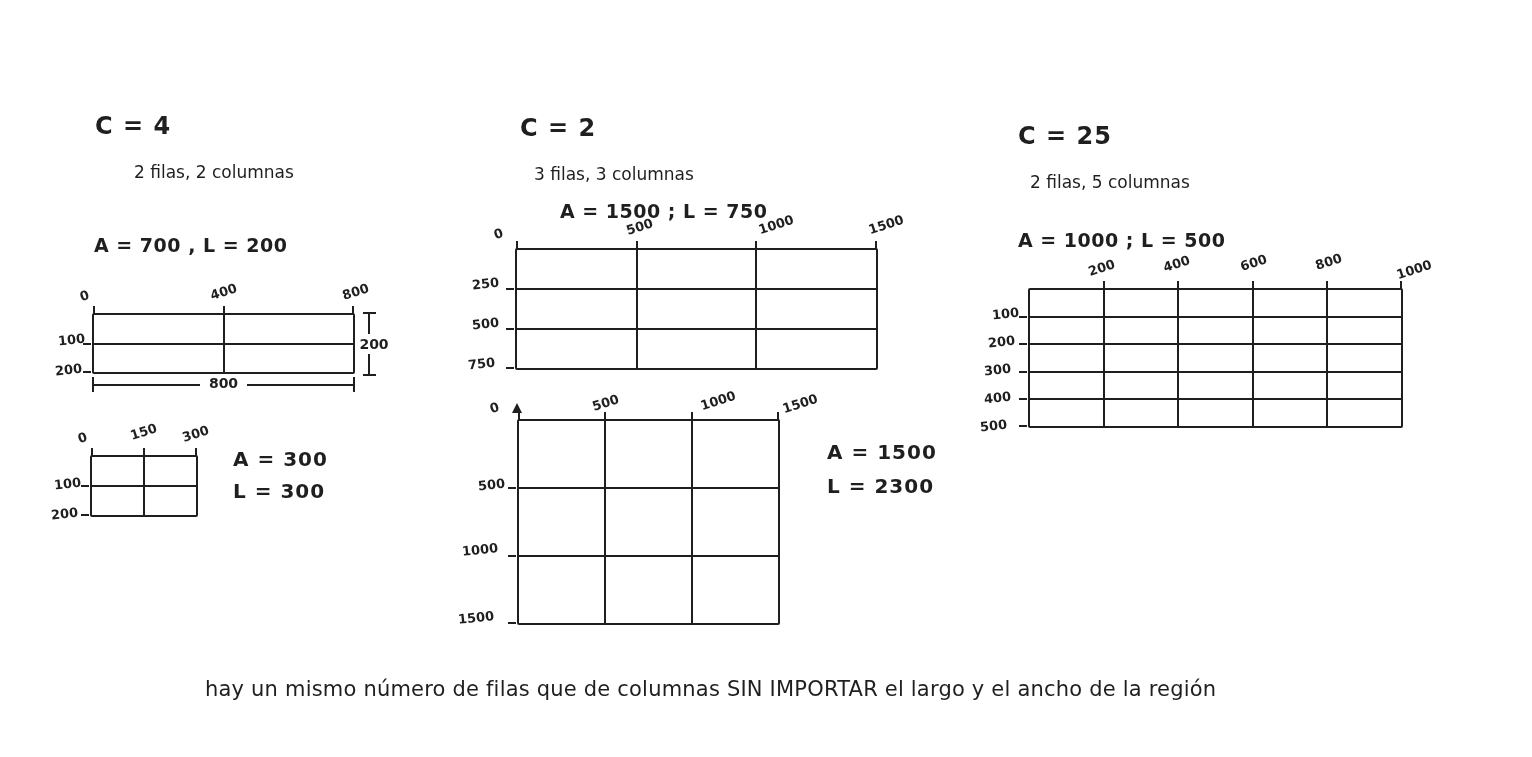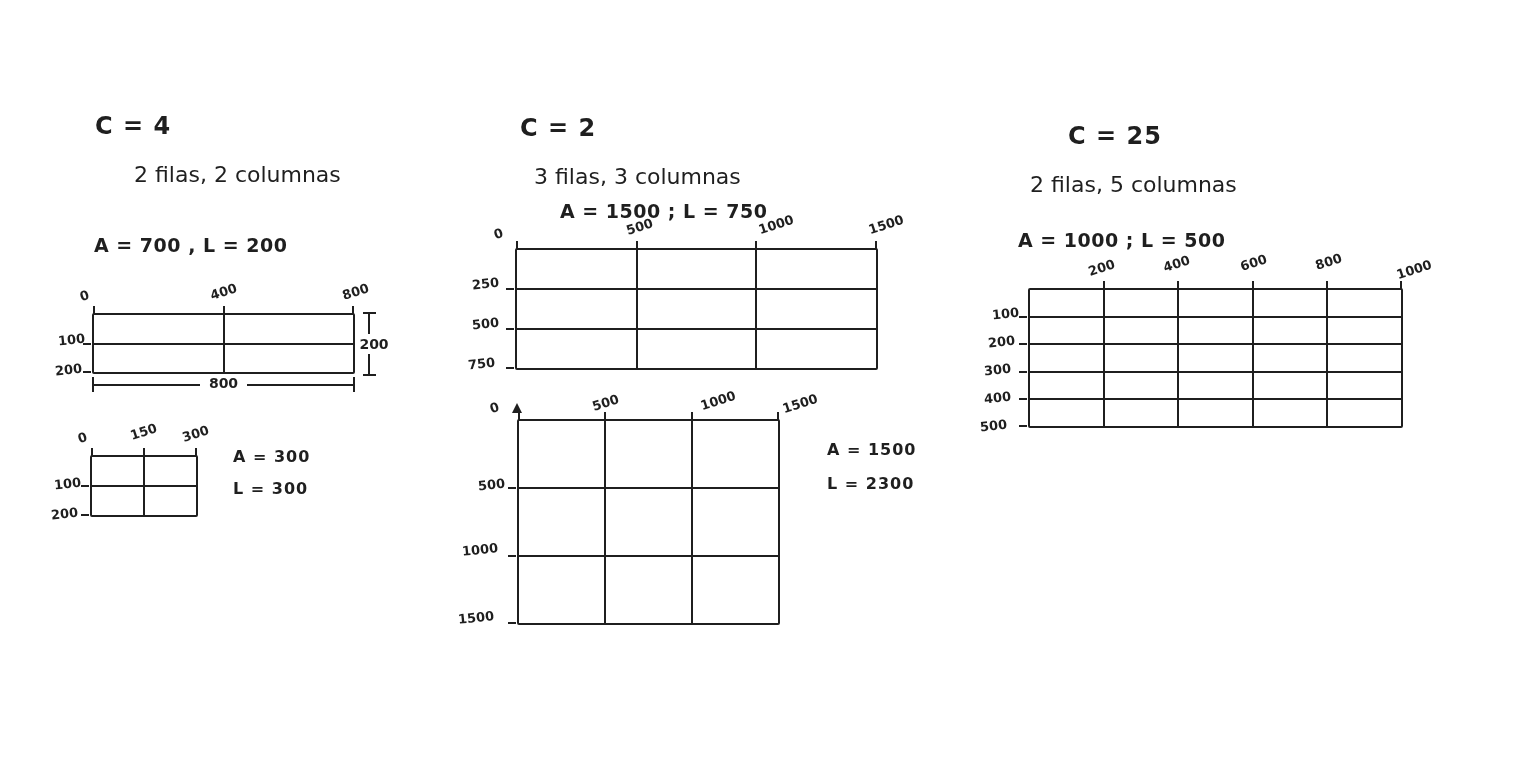--- a/index.html
+++ b/index.html
@@ -12,23 +12,23 @@
     overflow:hidden;
   }
   .canvas { position:relative; width:1532px; height:757px; background:var(--bg); }
 
   .title {
     position:absolute; left:380px; top:36px; width:625px;
     text-align:center; font-size:20px; font-weight:500; letter-spacing:0.3px;
   }
 
   .c-label  { position:absolute; font-size:24px; font-weight:600; letter-spacing:1px; }
-  .dims     { position:absolute; font-size:22px; font-weight:500; }
+  .dims     { position:absolute; font-size:17px; font-weight:500; }
   .params   { position:absolute; font-size:19px; font-weight:700; letter-spacing:0.5px; white-space:nowrap; }
-  .ann      { position:absolute; font-size:16px; font-weight:700; letter-spacing:1px; white-space:nowrap; }
+  .ann      { position:absolute; font-size:20px; font-weight:700; letter-spacing:1px; white-space:nowrap; }
 
   .sketch-grid {
     position:absolute;
     border:2px solid var(--ink);
     border-radius:2px;
   }
   .hline { position:absolute; left:0; right:0; height:2px; background:var(--ink); transform:translateY(-1px); }
   .vline { position:absolute; top:0; bottom:0; width:2px; background:var(--ink); transform:translateX(-1px); }
   .xtick { position:absolute; top:-9px; width:2px; height:8px; background:var(--ink); transform:translateX(-1px); }
   .ytick { position:absolute; left:-11px; width:8px; height:2px; background:var(--ink); transform:translateY(-1px); }
@@ -155,21 +155,21 @@
   <span class="num xt" style="left:490px;top:400px">0</span>
   <span class="num xt" style="left:592px;top:395px">500</span>
   <span class="num xt" style="left:700px;top:393px">1000</span>
   <span class="num xt" style="left:782px;top:396px">1500</span>
   <span class="num yt" style="left:478px;top:477px">500</span>
   <span class="num yt" style="left:462px;top:542px">1000</span>
   <span class="num yt" style="left:458px;top:610px">1500</span>
   <div class="ann" style="left:827px;top:440px">A = 1500</div>
   <div class="ann" style="left:827px;top:474px">L = 2300</div>
 
-  <div class="c-label" style="left:1068px;top:122px">C = 25</div>
+  <div class="c-label" style="left:1018px;top:122px">C = 25</div>
   <div class="dims" style="left:1030px;top:172px">2 filas, 5 columnas</div>
   <div class="params" style="left:1018px;top:229px">A = 1000  ;  L = 500</div>
 
   <div class="sketch-grid" style="left:1028px;top:288px;width:375px;height:140px">
       <div class="hline" style="top: 20%;"></div>
       <div class="hline" style="top: 40%;"></div>
       <div class="hline" style="top: 60%;"></div>
       <div class="hline" style="top: 80%;"></div>
       <div class="vline" style="left: 20%;"></div>
       <div class="vline" style="left: 40%;"></div>
@@ -190,14 +190,15 @@
   <span class="num xt" style="left:1163px;top:256px">400</span>
   <span class="num xt" style="left:1240px;top:255px">600</span>
   <span class="num xt" style="left:1315px;top:254px">800</span>
   <span class="num xt" style="left:1396px;top:262px">1000</span>
   <span class="num yt" style="left:992px;top:306px">100</span>
   <span class="num yt" style="left:988px;top:334px">200</span>
   <span class="num yt" style="left:984px;top:362px">300</span>
   <span class="num yt" style="left:984px;top:390px">400</span>
   <span class="num yt" style="left:980px;top:418px">500</span>
 
+  <div class="footer-line" style="left:205px;top:677px">hay un mismo número de filas que de columnas SIN IMPORTAR el largo y el ancho de la región</div>
 
 </div>
 
 </body></html>

